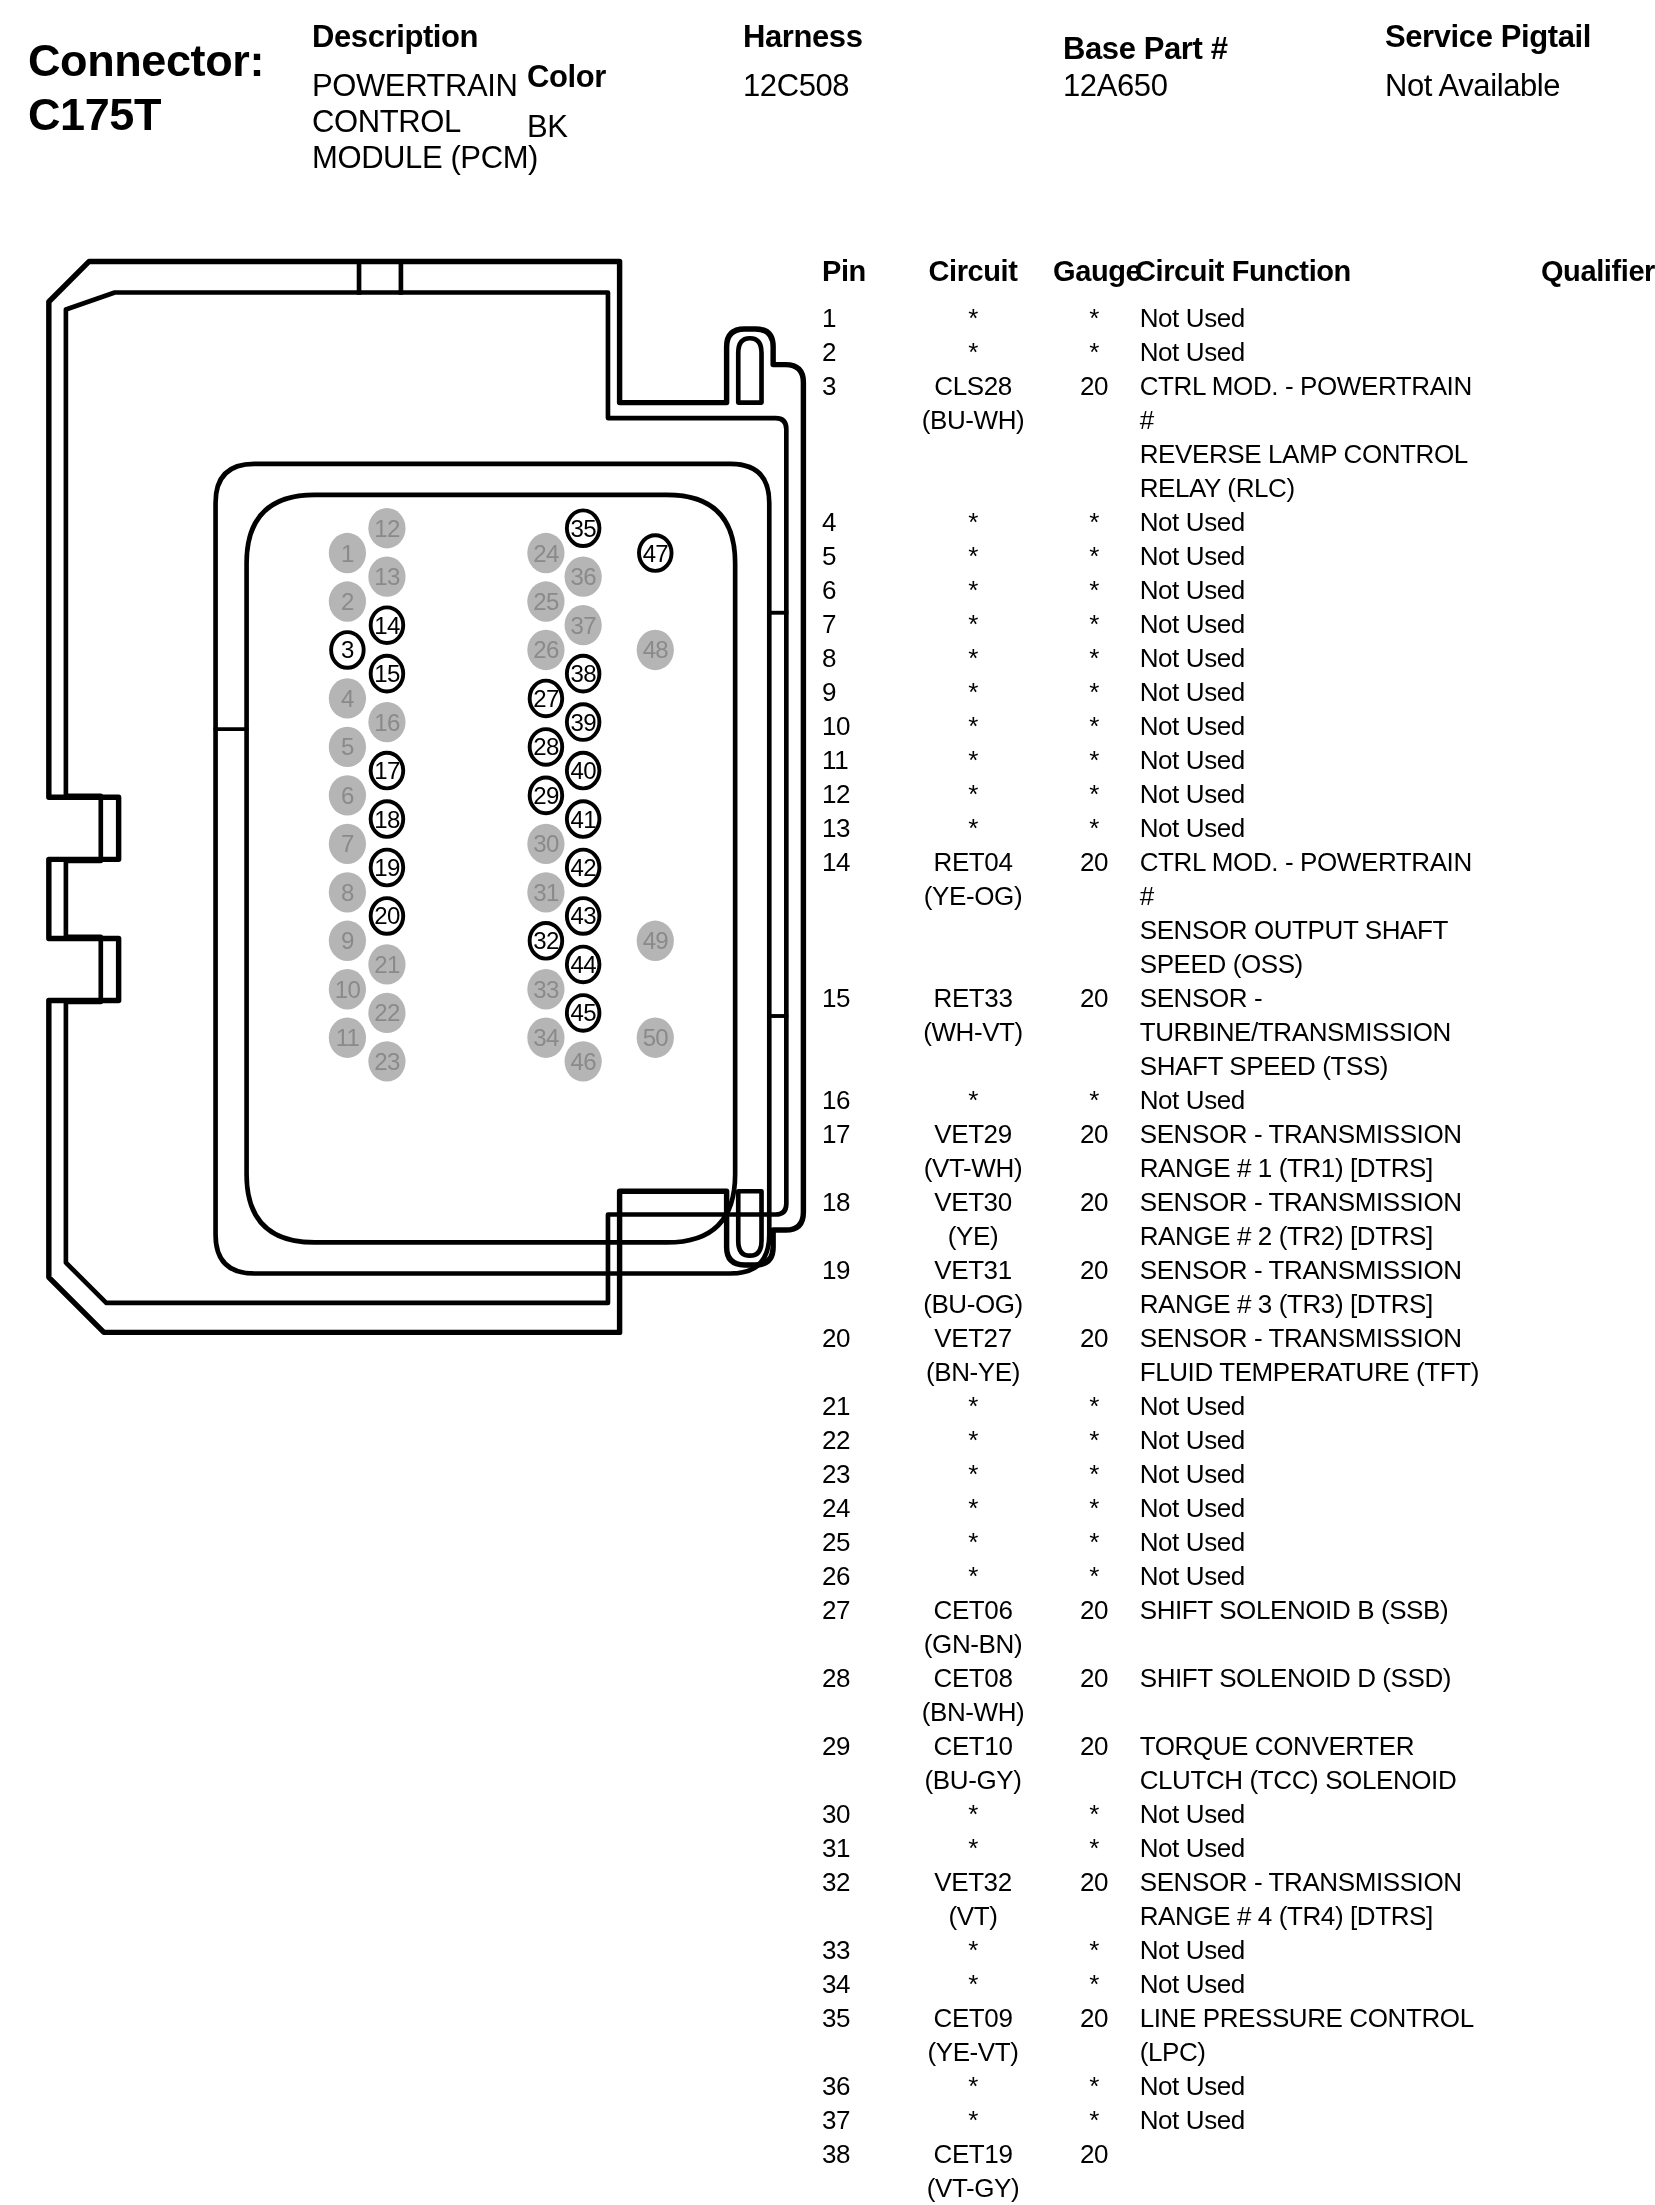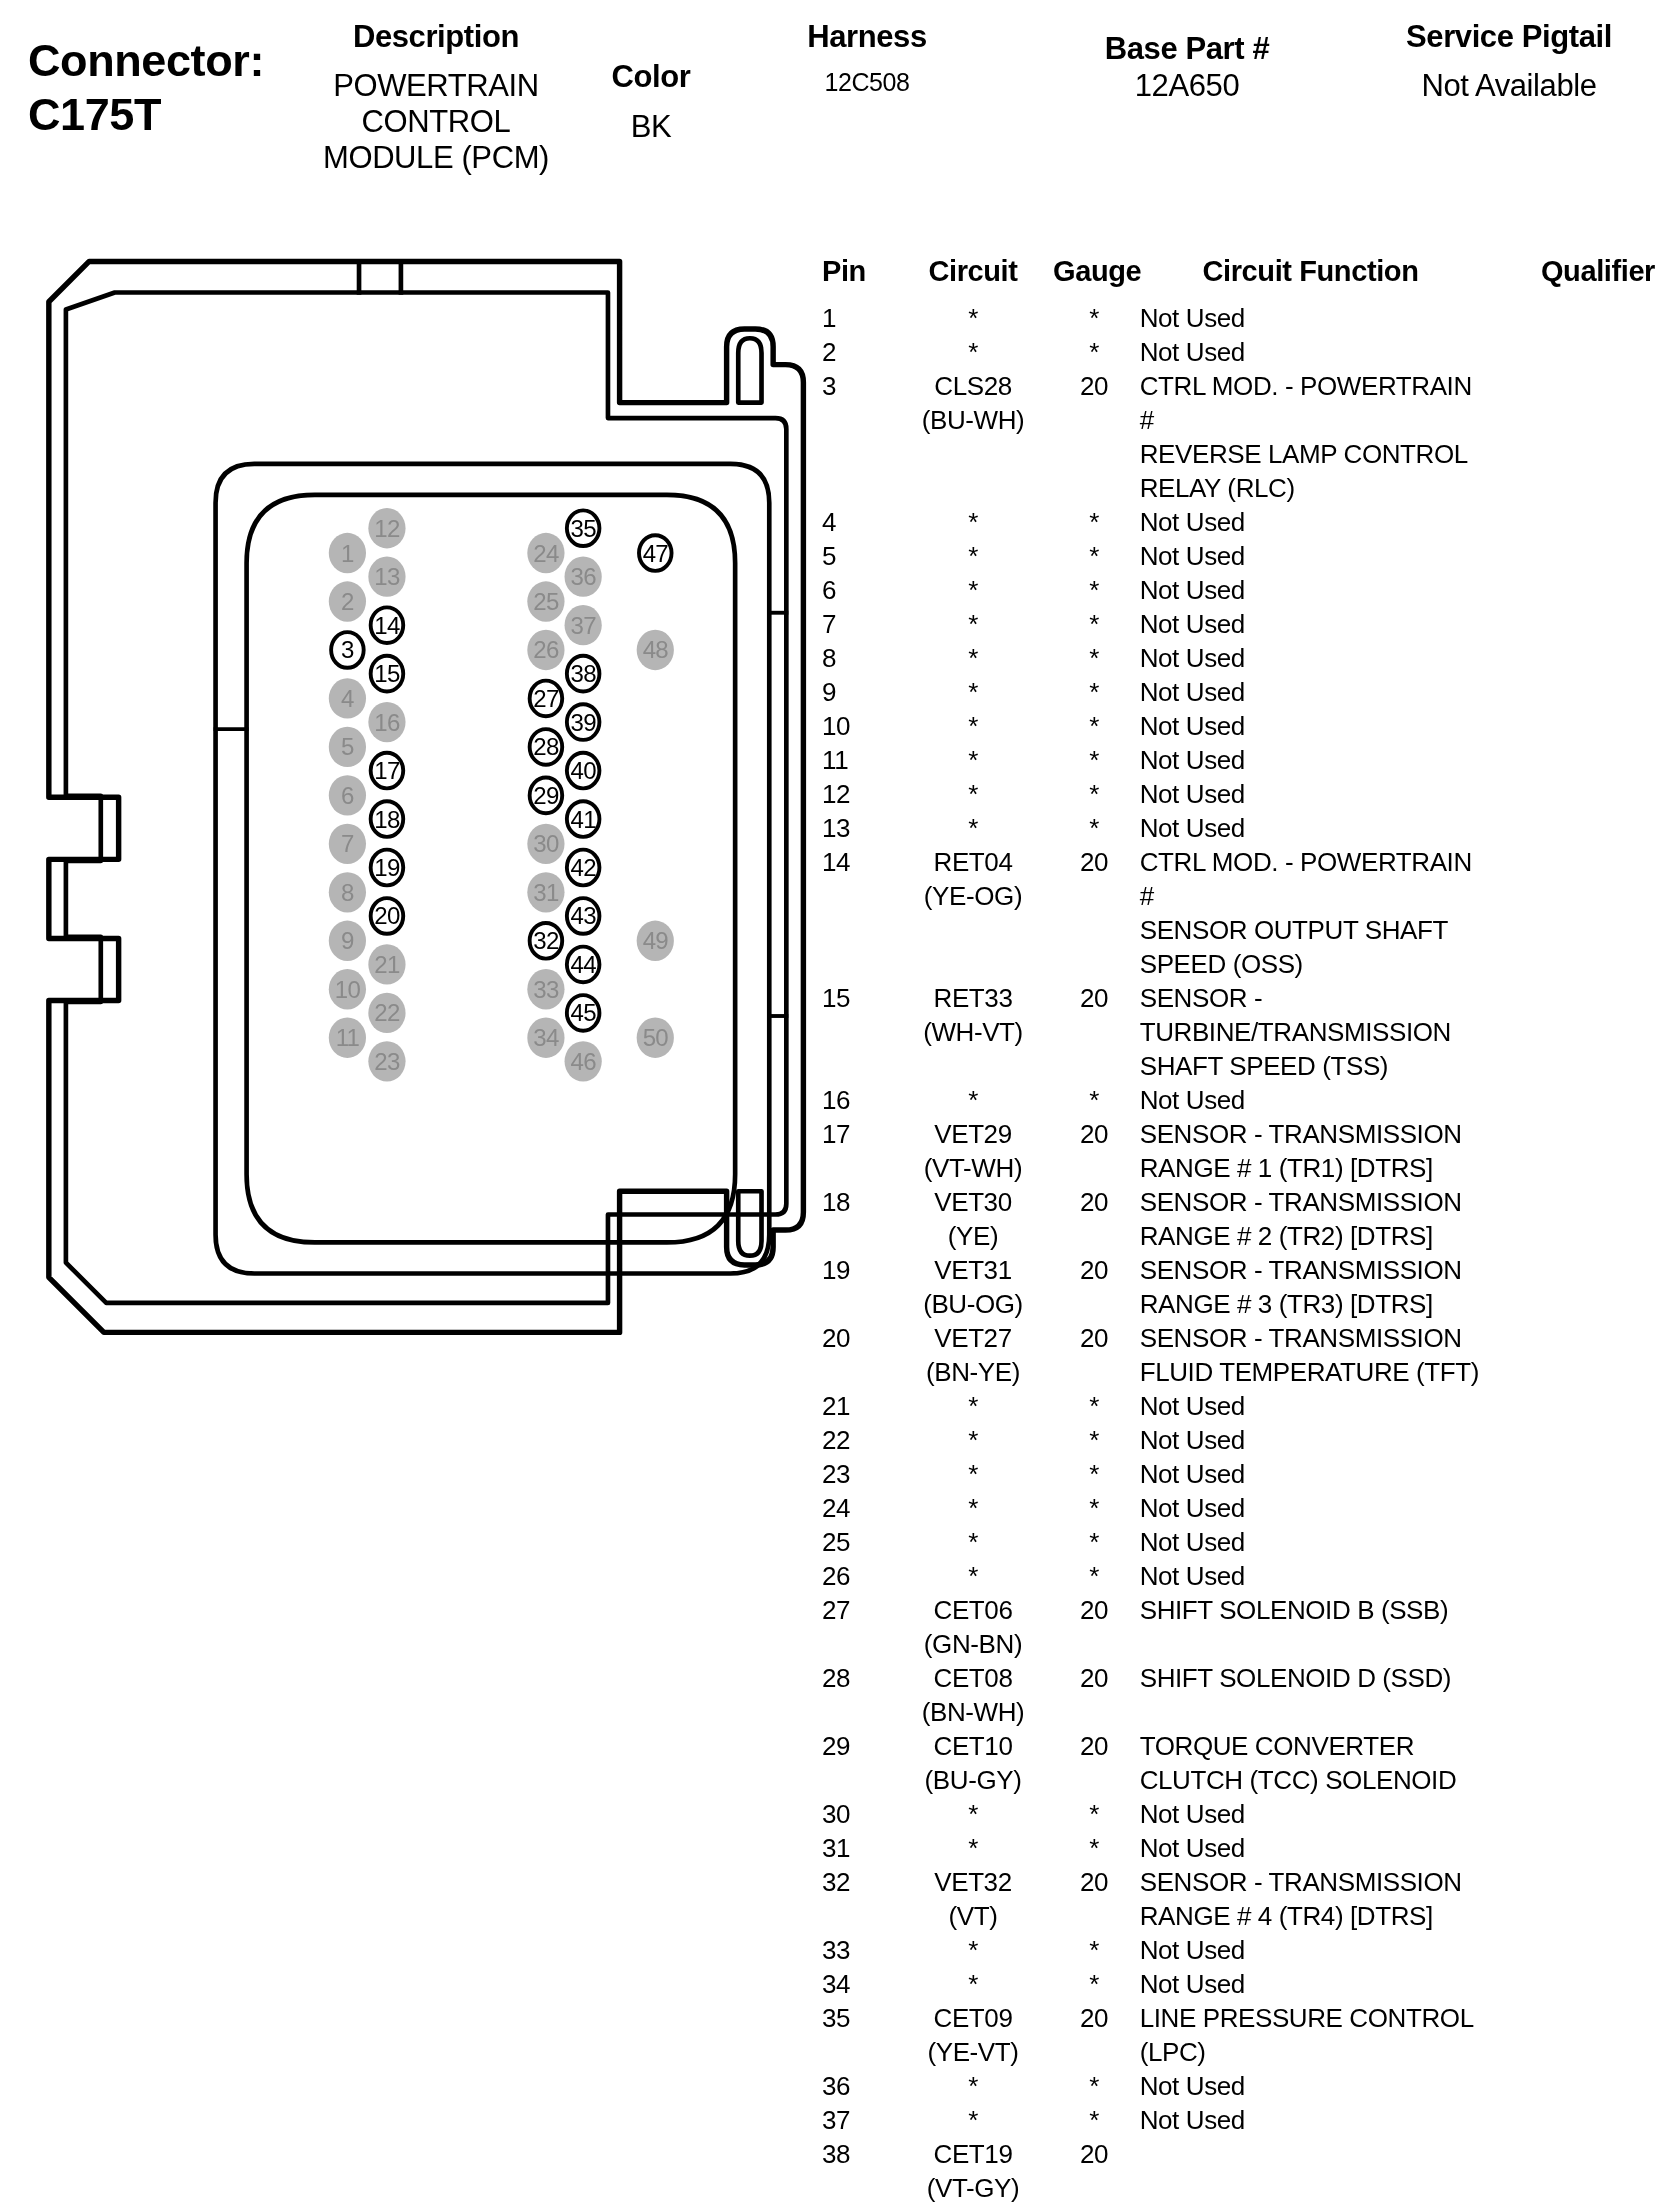--- a/index.html
+++ b/index.html
@@ -3,31 +3,31 @@
 <meta charset="utf-8">
 <style>
   html,body{margin:0;padding:0;background:#ffffff;}
   body{
     width:1655px;height:2205px;position:relative;overflow:hidden;
     font-family:"Liberation Sans", sans-serif;color:#000;
     letter-spacing:-0.4px;
   }
   .abs{position:absolute;}
   .b{font-weight:bold;}
-  .ctr{text-align:center;}
+  .ctr{text-align:left;}
   .prewrap{white-space:pre-line;}
 
   
   .conn-label{left:28px;top:34px;font-size:45px;font-weight:bold;line-height:54px;}
   .hd-desc-l{left:312px;top:18.6px;width:248px;font-size:31px;}
   .hd-desc-v{left:312px;top:68px;width:248px;font-size:31px;line-height:36px;}
   .hd-color-l{left:527px;top:59px;width:248px;font-size:31px;}
   .hd-color-v{left:527px;top:109px;width:248px;font-size:31px;}
   .hd-harn-l{left:743px;top:18.6px;width:248px;font-size:31px;}
-  .hd-harn-v{left:743px;top:68px;width:248px;font-size:25px;}
+  .hd-harn-v{left:743px;top:68px;width:248px;font-size:31px;}
   .hd-base-l{left:1063px;top:18.6px;width:248px;font-size:31px;margin-top:12px;}
   .hd-base-v{left:1063px;top:68px;width:248px;font-size:31px;}
   .hd-sp-l{left:1385px;top:18.6px;width:248px;font-size:31px;}
   .hd-sp-v{left:1385px;top:68px;width:248px;font-size:31px;}
 
   
   #diagram{left:31px;top:248px;width:791px;height:1125px;}
   #diagram path, #diagram line{fill:none;stroke:#000;stroke-linejoin:round;stroke-linecap:square;}
   .pin-num{font-family:"Liberation Sans", sans-serif;font-size:31px;letter-spacing:-1px;}
 

